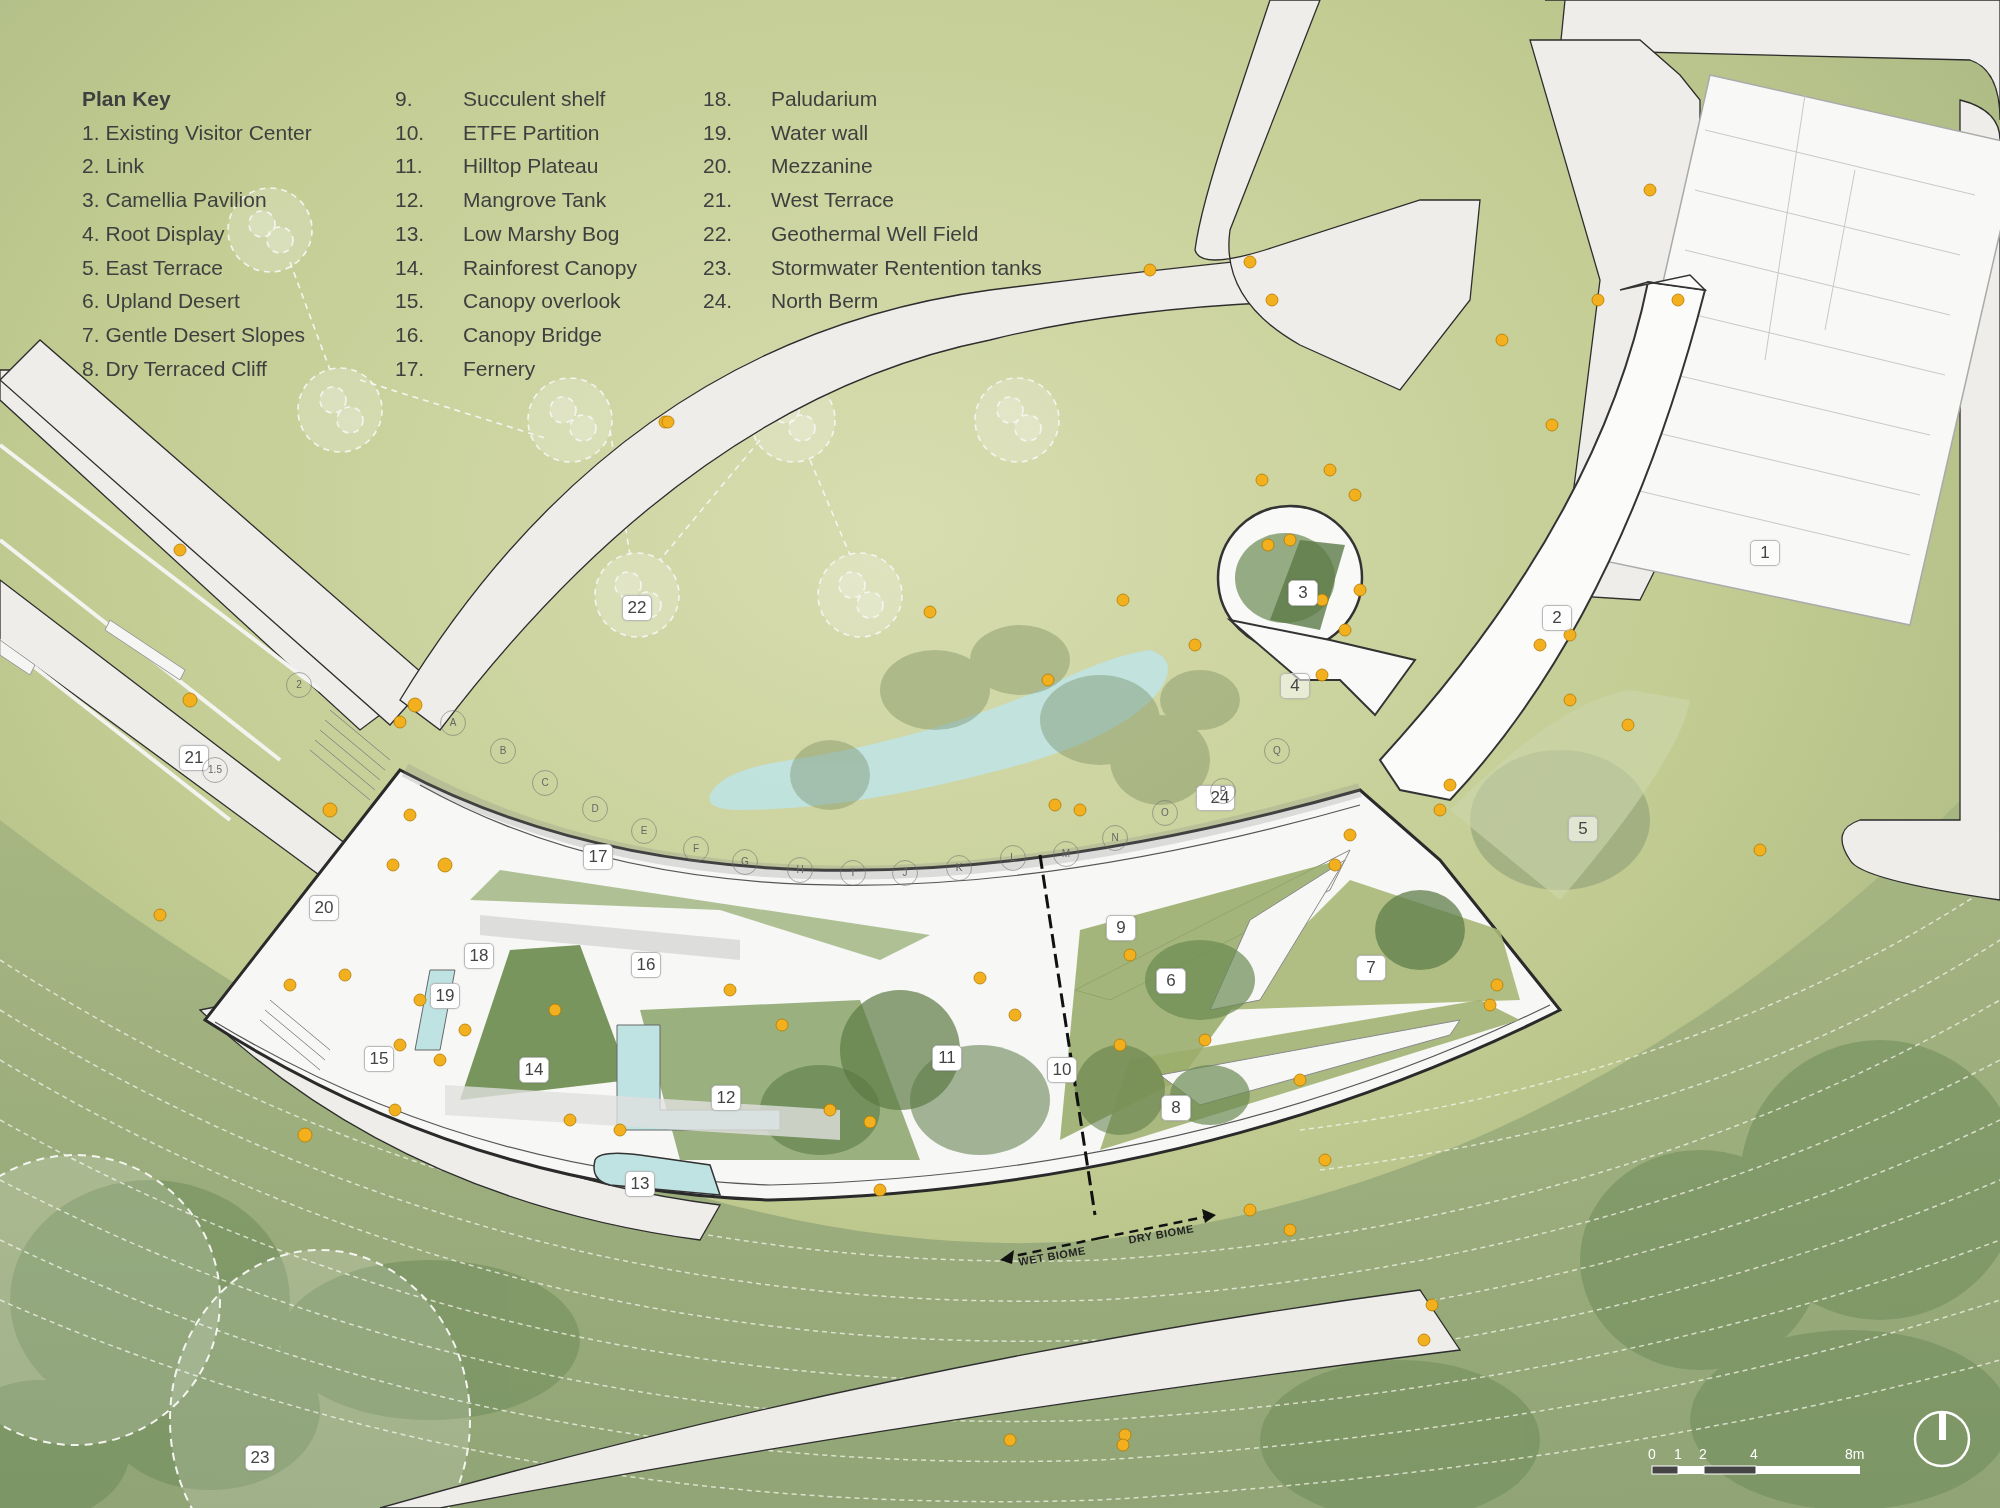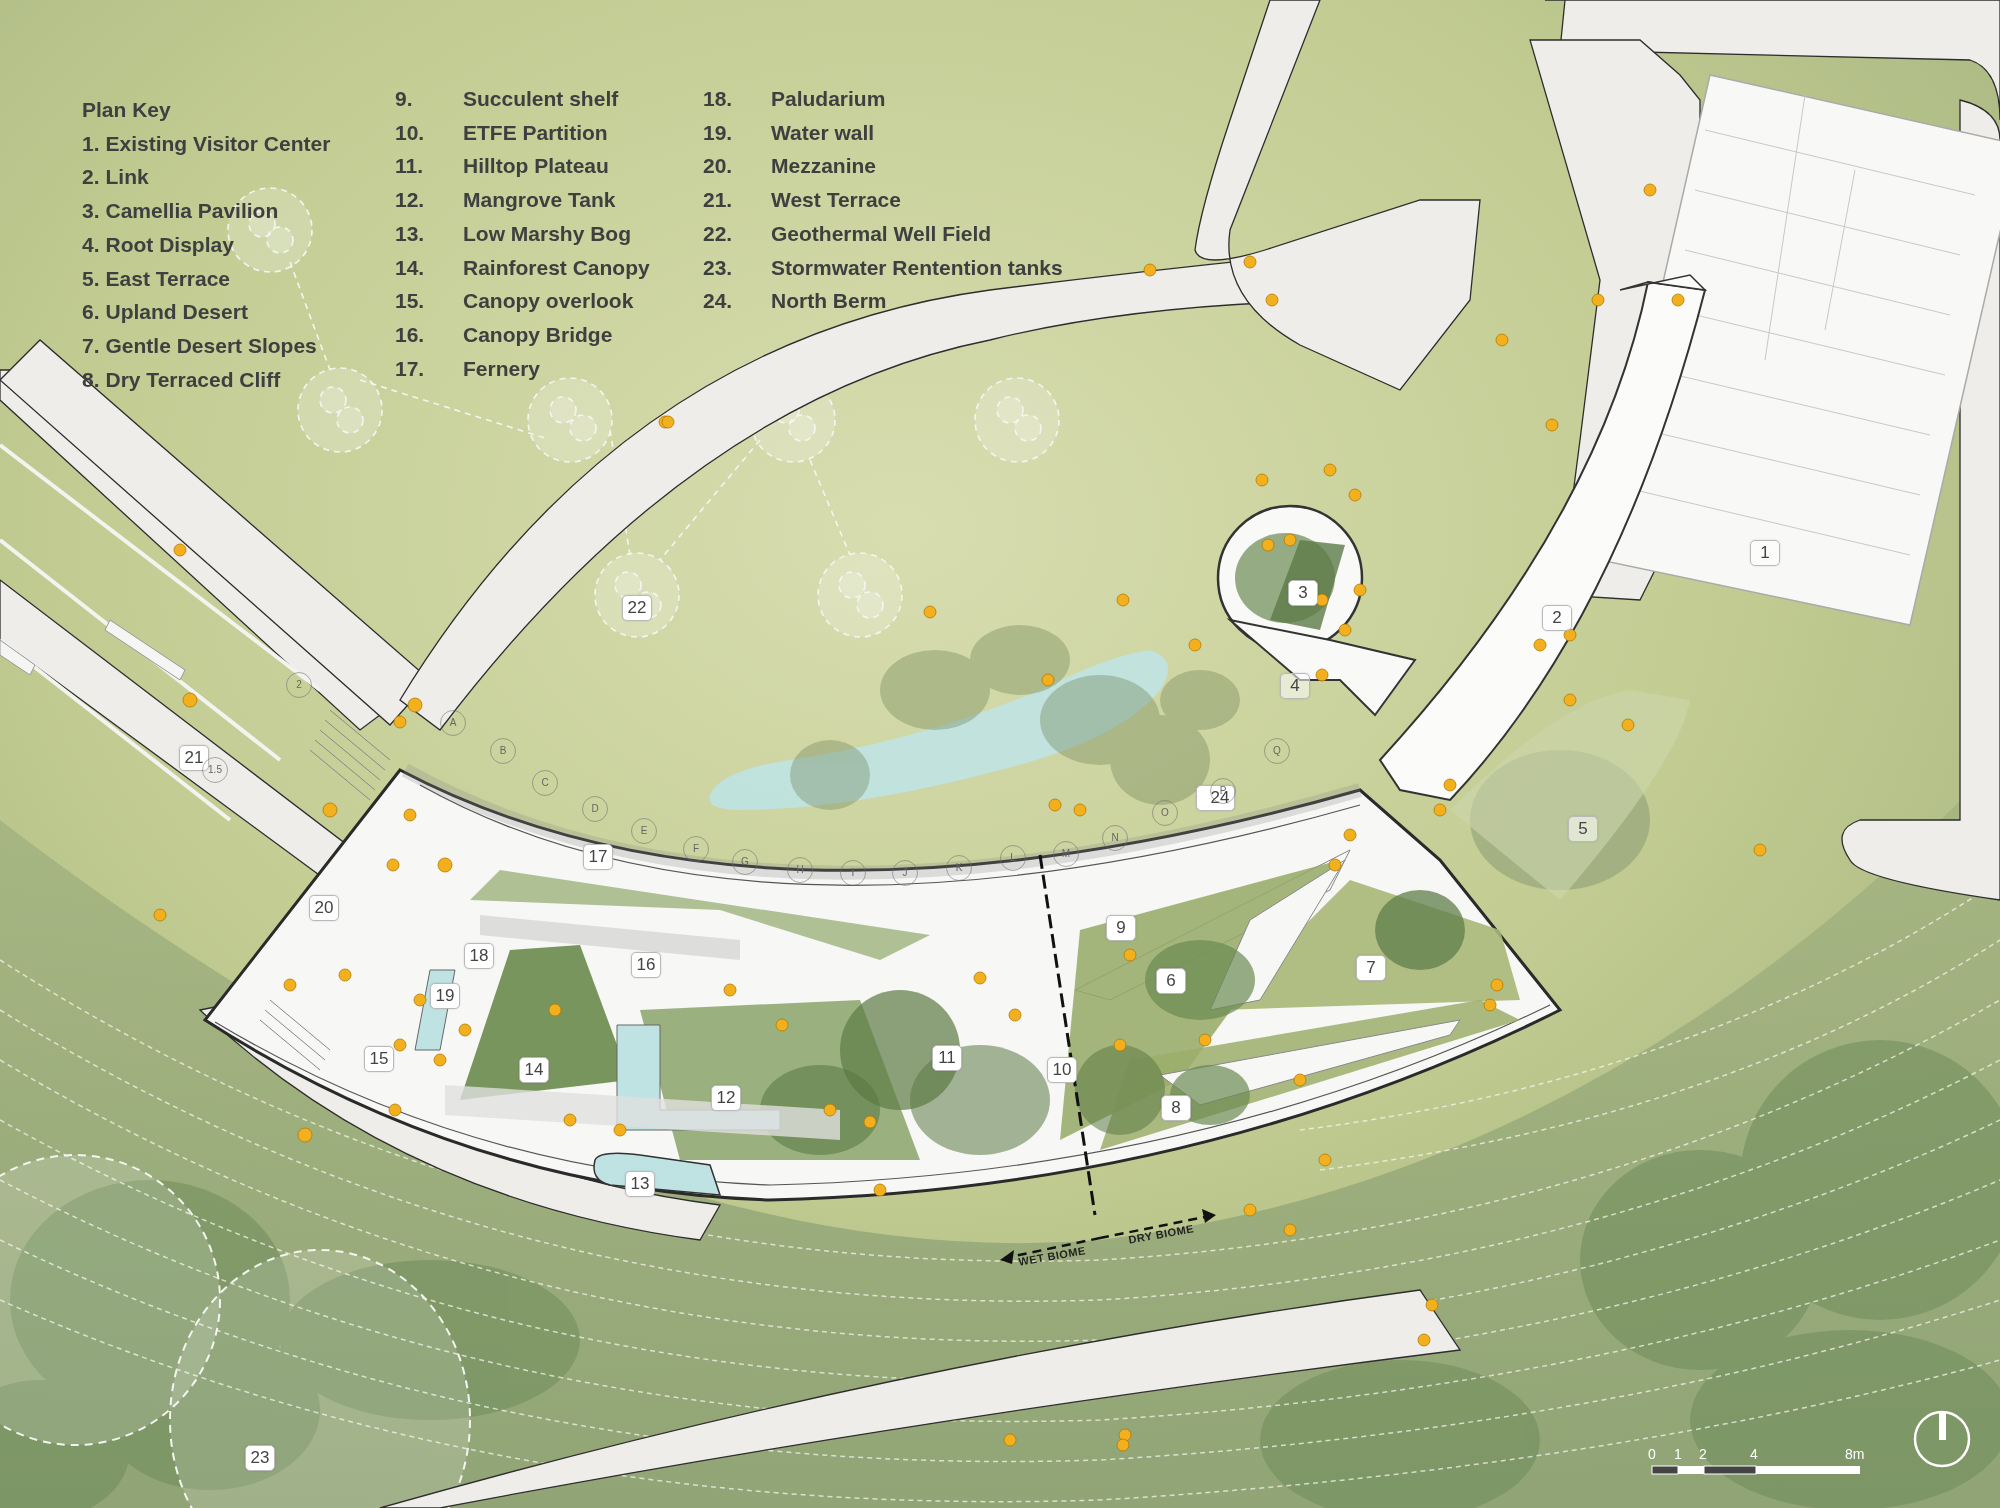--- a/index.html
+++ b/index.html
@@ -1,20 +1,20 @@
 <!DOCTYPE html>
 <html><head>
 <meta charset="utf-8">
 <style>
   html, body { margin:0; padding:0; }
   body { width:2000px; height:1508px; overflow:hidden; background:#c9d3a3; font-family:"Liberation Sans", sans-serif; }
   #stage { position:relative; width:2000px; height:1508px; overflow:hidden; }
   #site-svg { position:absolute; left:0; top:0; }
   .key-col { position:absolute; top:82px; color:#3e4040; font-size:21px; line-height:33.7px; }
-  .key-row { white-space:nowrap;font-weight:bold; }
+  .key-row { white-space:nowrap; }
   .key-row .num { display:inline-block; }
   .col2 .num, .col3 .num { width:68px; }
   .col1 .num { margin-right:6px; }
   .tag { position:absolute; background:#fff; border:1px solid #b9b9b9; border-radius:5px; font-size:17px; color:#444; min-width:22px; height:24px; line-height:24px; text-align:center; padding:0 3px; box-shadow:0 0 2px rgba(0,0,0,0.15); }
   .tag.faint { background:rgba(255,255,255,0.55); }
   .grid-letter { position:absolute; width:24px; height:24px; border:1px solid rgba(110,110,110,0.55); border-radius:50%; font-size:10px; color:#666; text-align:center; line-height:24px; }
   .biome { position:absolute; font-size:11px; font-weight:bold; color:#222; letter-spacing:0.5px; }
   .scale-labels { position:absolute; font-size:14px; color:#fff; }
 </style>
 </head>
@@ -304,21 +304,21 @@
     <rect x="1756" y="1466" width="104" height="8" fill="#fff"></rect>
   </g>
 
   <g>
     <circle cx="1942" cy="1439" r="27" fill="none" stroke="#fff" stroke-width="2.5"></circle>
     <rect x="1939" y="1412" width="7" height="28" fill="#fff"></rect>
   </g>
 </svg>
 
 <div class="key-col col1" style="left:82px;">
-  <div class="key-row title" style="font-weight:bold;margin-top:11px;">Plan Key</div>
+  <div class="key-row title" style="font-weight:bold;">Plan Key</div>
   <div class="key-row"><span class="num">1.</span><span>Existing Visitor Center</span></div>
   <div class="key-row"><span class="num">2.</span><span>Link</span></div>
   <div class="key-row"><span class="num">3.</span><span>Camellia Pavilion</span></div>
   <div class="key-row"><span class="num">4.</span><span>Root Display</span></div>
   <div class="key-row"><span class="num">5.</span><span>East Terrace</span></div>
   <div class="key-row"><span class="num">6.</span><span>Upland Desert</span></div>
   <div class="key-row"><span class="num">7.</span><span>Gentle Desert Slopes</span></div>
   <div class="key-row"><span class="num">8.</span><span>Dry Terraced Cliff</span></div>
 </div>
 <div class="key-col col2" style="left:395px; top:82px;">

